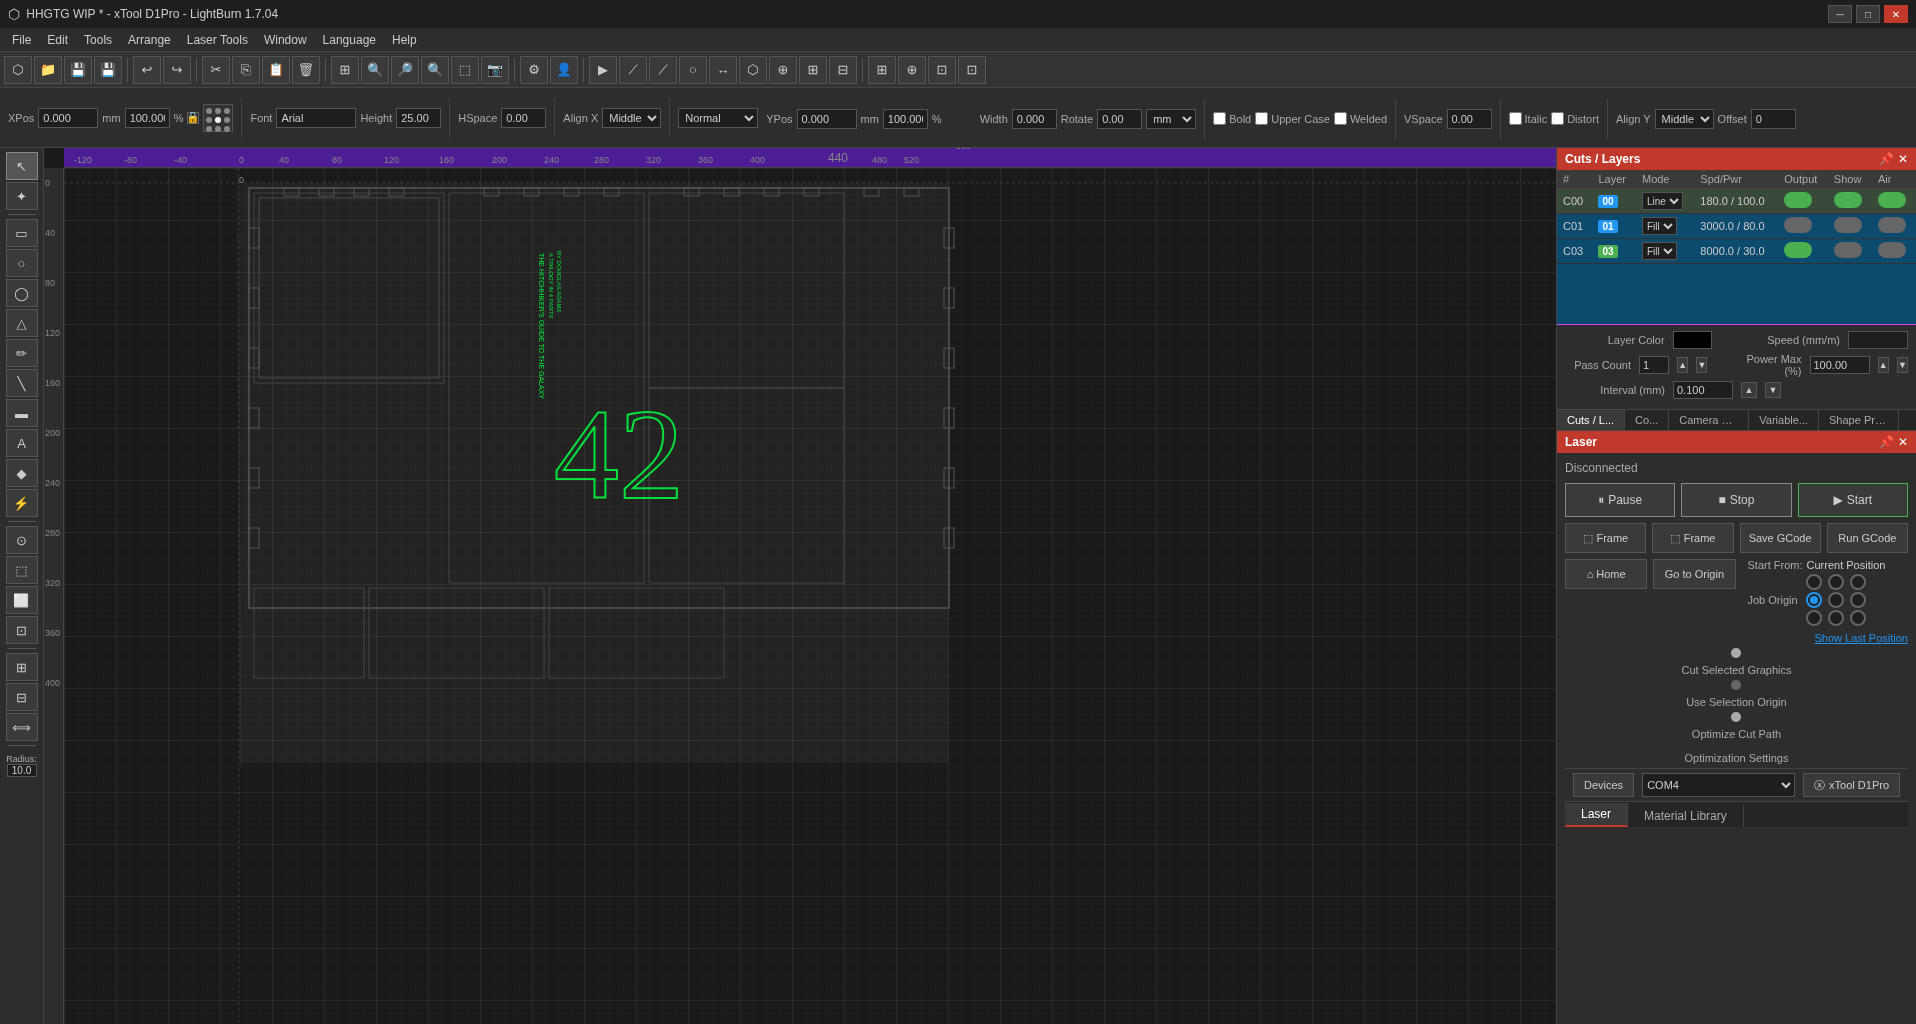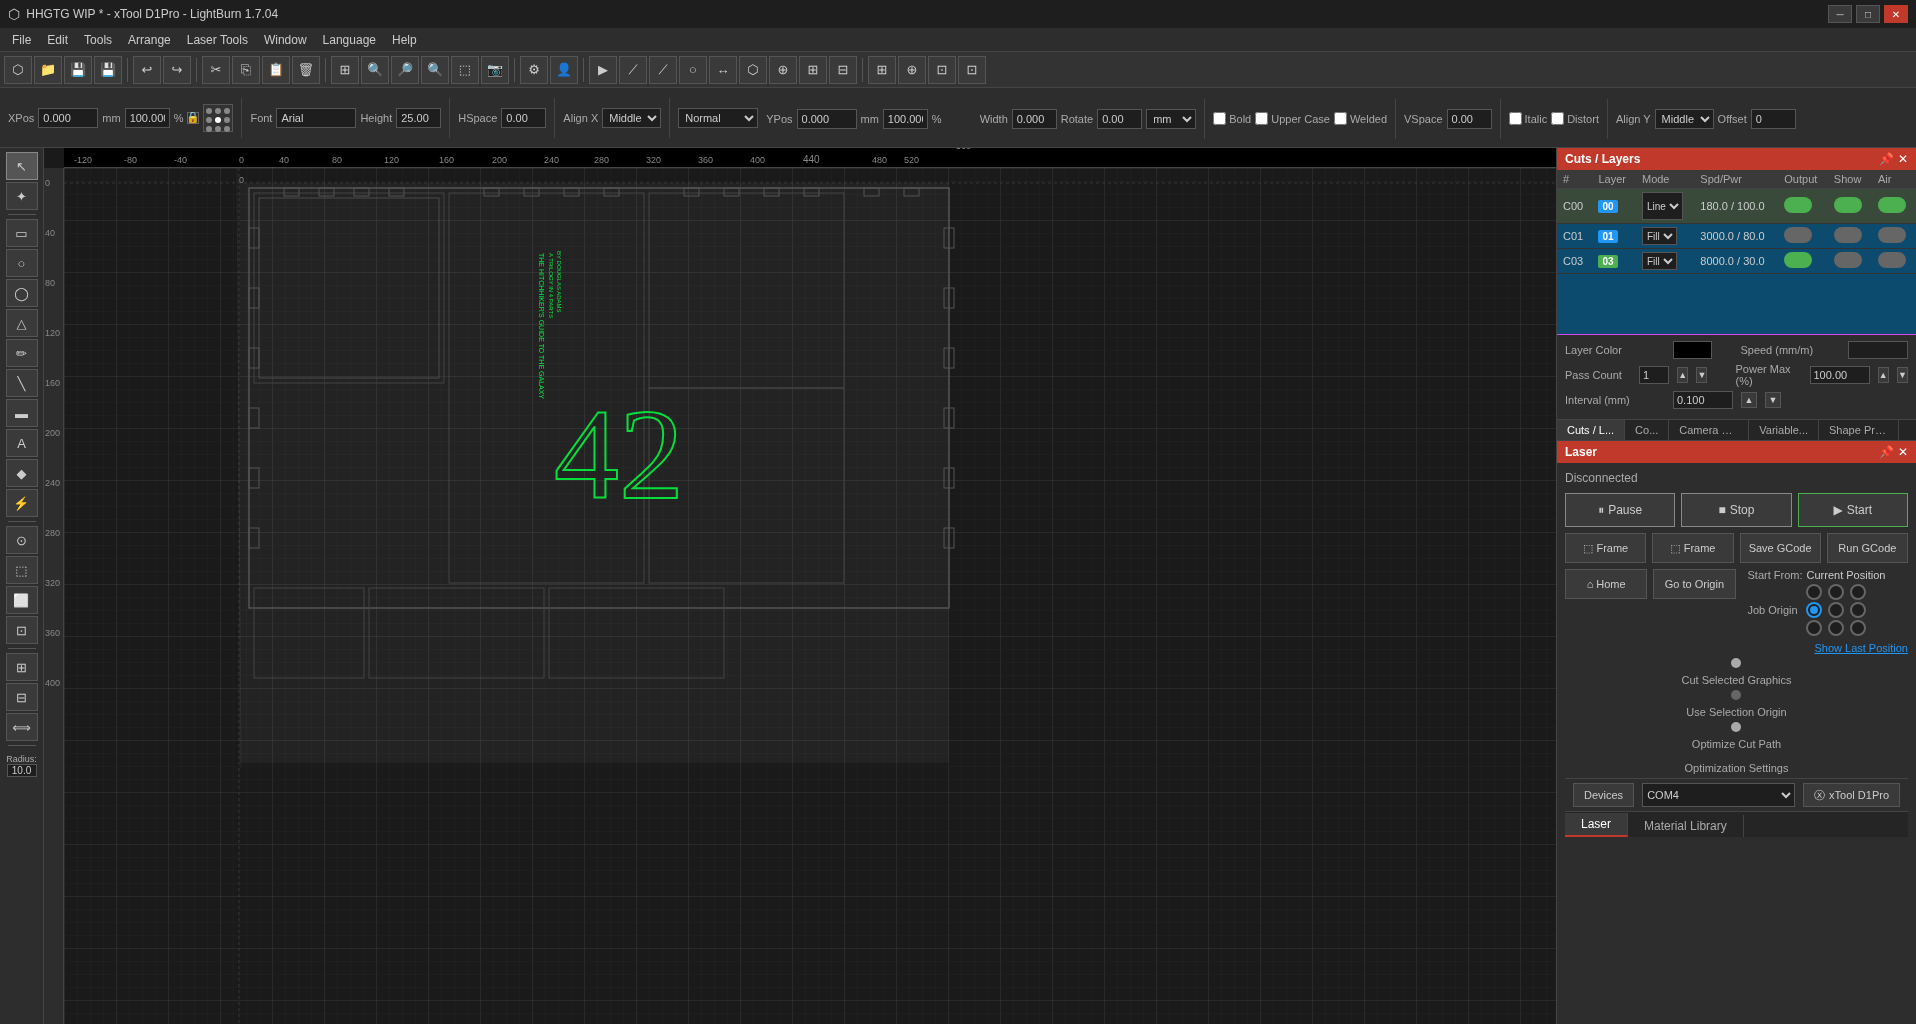--- a/index.html
+++ b/index.html
@@ -34,42 +34,42 @@
     
     
     #left-toolbar { width: 44px; background: #2d2d2d; border-right: 1px solid #444; display: flex; flex-direction: column; align-items: center; padding: 4px 0; gap: 2px; }
     .lt-btn { width: 32px; height: 28px; background: #3a3a3a; border: 1px solid #555; color: #ccc; cursor: pointer; display: flex; align-items: center; justify-content: center; font-size: 13px; }
     .lt-btn.active { background: #555; border-color: #888; }
     .lt-sep { width: 28px; height: 1px; background: #555; margin: 2px 0; }
     .lt-radius { width: 32px; display: flex; flex-direction: column; align-items: center; margin-top: 4px; }
     
     
     #canvas-area { flex: 1; background: #1a1a1a; position: relative; overflow: hidden; }
-    #canvas-ruler-h { position: absolute; top: 0; left: 20px; right: 0; height: 20px; background: #000000; border-bottom: 1px solid #444; display: flex; align-items: flex-end; overflow: hidden; }
+    #canvas-ruler-h { position: absolute; top: 0; left: 20px; right: 0; height: 20px; background: #4c1d95; border-bottom: 1px solid #444; display: flex; align-items: flex-end; overflow: hidden; }
     #canvas-ruler-v { position: absolute; top: 20px; left: 0; width: 20px; bottom: 0; background: #2d2d2d; border-right: 1px solid #444; }
     #canvas-content { position: absolute; top: 20px; left: 20px; right: 0; bottom: 0; background: #1a1a1a; }
     
     
     #right-panel { width: 360px; background: #2d2d2d; border-left: 1px solid #444; display: flex; flex-direction: column; overflow: hidden; }
     
     
     #cuts-panel { background: #0c4a6e; border-bottom: 1px solid #d946ef; }
     #cuts-header { background: #c0392b; color: white; padding: 4px 8px; display: flex; align-items: center; justify-content: space-between; font-size: 12px; font-weight: bold; }
     #cuts-table { width: 100%; border-collapse: collapse; font-size: 11px; }
     #cuts-table th { background: #3a3a3a; color: #aaa; padding: 3px 6px; text-align: left; border-bottom: 1px solid #444; font-weight: normal; }
     #cuts-table td { padding: 3px 6px; border-bottom: 1px solid #333; color: #ccc; }
     .layer-badge { color: white; padding: 1px 4px; border-radius: 2px; font-size: 10px; font-weight: bold; }
     .toggle-btn { width: 28px; height: 16px; border-radius: 8px; display: inline-block; cursor: pointer; position: relative; }
     .toggle-on { background: #4CAF50; }
     .toggle-off { background: #666; }
     
     
     #layer-props { padding: 6px 8px; border-bottom: 1px solid #444; }
     .lp-row { display: flex; align-items: center; gap: 8px; margin-bottom: 4px; }
-    .lp-label { color: #aaa; font-size: 11px; width: 100px; }
+    .lp-label { color: #aaa; font-size: 11px; width: 100px; text-align: right; }
     .lp-input { background: #1e1e1e; border: 1px solid #555; color: #ccc; width: 60px; height: 18px; font-size: 11px; padding: 0 3px; }
     .lp-color { width: 40px; height: 18px; background: #000; border: 1px solid #555; }
     
     
     #panel-tabs { display: flex; background: #252525; border-bottom: 1px solid #444; }
     .panel-tab { padding: 4px 10px; color: #aaa; font-size: 11px; cursor: pointer; border-right: 1px solid #444; white-space: nowrap; overflow: hidden; text-overflow: ellipsis; max-width: 80px; }
     .panel-tab.active { background: #3a3a3a; color: #fff; }
     
     
     #laser-panel { flex: 1; overflow-y: auto; }
@@ -291,21 +291,21 @@
         <span style="position:absolute;left:215px;font-size:9px;color:#888;bottom:2px;">40</span>
         <span style="position:absolute;left:268px;font-size:9px;color:#888;bottom:2px;">80</span>
         <span style="position:absolute;left:320px;font-size:9px;color:#888;bottom:2px;">120</span>
         <span style="position:absolute;left:375px;font-size:9px;color:#888;bottom:2px;">160</span>
         <span style="position:absolute;left:428px;font-size:9px;color:#888;bottom:2px;">200</span>
         <span style="position:absolute;left:480px;font-size:9px;color:#888;bottom:2px;">240</span>
         <span style="position:absolute;left:530px;font-size:9px;color:#888;bottom:2px;">280</span>
         <span style="position:absolute;left:582px;font-size:9px;color:#888;bottom:2px;">320</span>
         <span style="position:absolute;left:634px;font-size:9px;color:#888;bottom:2px;">360</span>
         <span style="position:absolute;left:686px;font-size:9px;color:#888;bottom:2px;">400</span>
-        <span style="position:absolute;left:739px;font-size:10px;color:#888;bottom:2px;">440</span>
+        <span style="position:absolute;left:764px;font-size:12px;color:#888;bottom:2px;">440</span>
         <span style="position:absolute;left:808px;font-size:9px;color:#888;bottom:2px;">480</span>
         <span style="position:absolute;left:840px;font-size:9px;color:#888;bottom:2px;">520</span>
         <span style="position:absolute;left:892px;font-size:9px;color:#888;bottom:16px;">560</span>
       </div>
     </div>
     <div id="canvas-ruler-v">
       <span style="position:absolute;top:10px;left:1px;font-size:9px;color:#888;writing-mode:horizontal-tb;">0</span>
       <span style="position:absolute;top:60px;left:1px;font-size:9px;color:#888;">40</span>
       <span style="position:absolute;top:110px;left:1px;font-size:9px;color:#888;">80</span>
       <span style="position:absolute;top:160px;left:1px;font-size:9px;color:#888;">120</span>
@@ -417,21 +417,21 @@
           </tr>
         </thead>
         <tbody id="cuts-tbody">
 
         <tr style="cursor: pointer; background: rgb(58, 74, 58);">
       <td>C00</td>
       <td>
         <span class="layer-badge" style="background:#2196F3;">00</span>
       </td>
       <td>
-        <select style="background:#1e1e1e;border:1px solid #555;color:#ccc;height:28px;font-size:10px;">
+        <select style="background:#1e1e1e;border:1px solid #555;color:#ccc;height:18px;font-size:10px;">
           <option>Line</option>
         </select>
       </td>
       <td>180.0 / 100.0</td>
       <td>
         <span class="toggle-btn toggle-on"></span>
       </td>
       <td>
         <span class="toggle-btn toggle-on"></span>
       </td>

